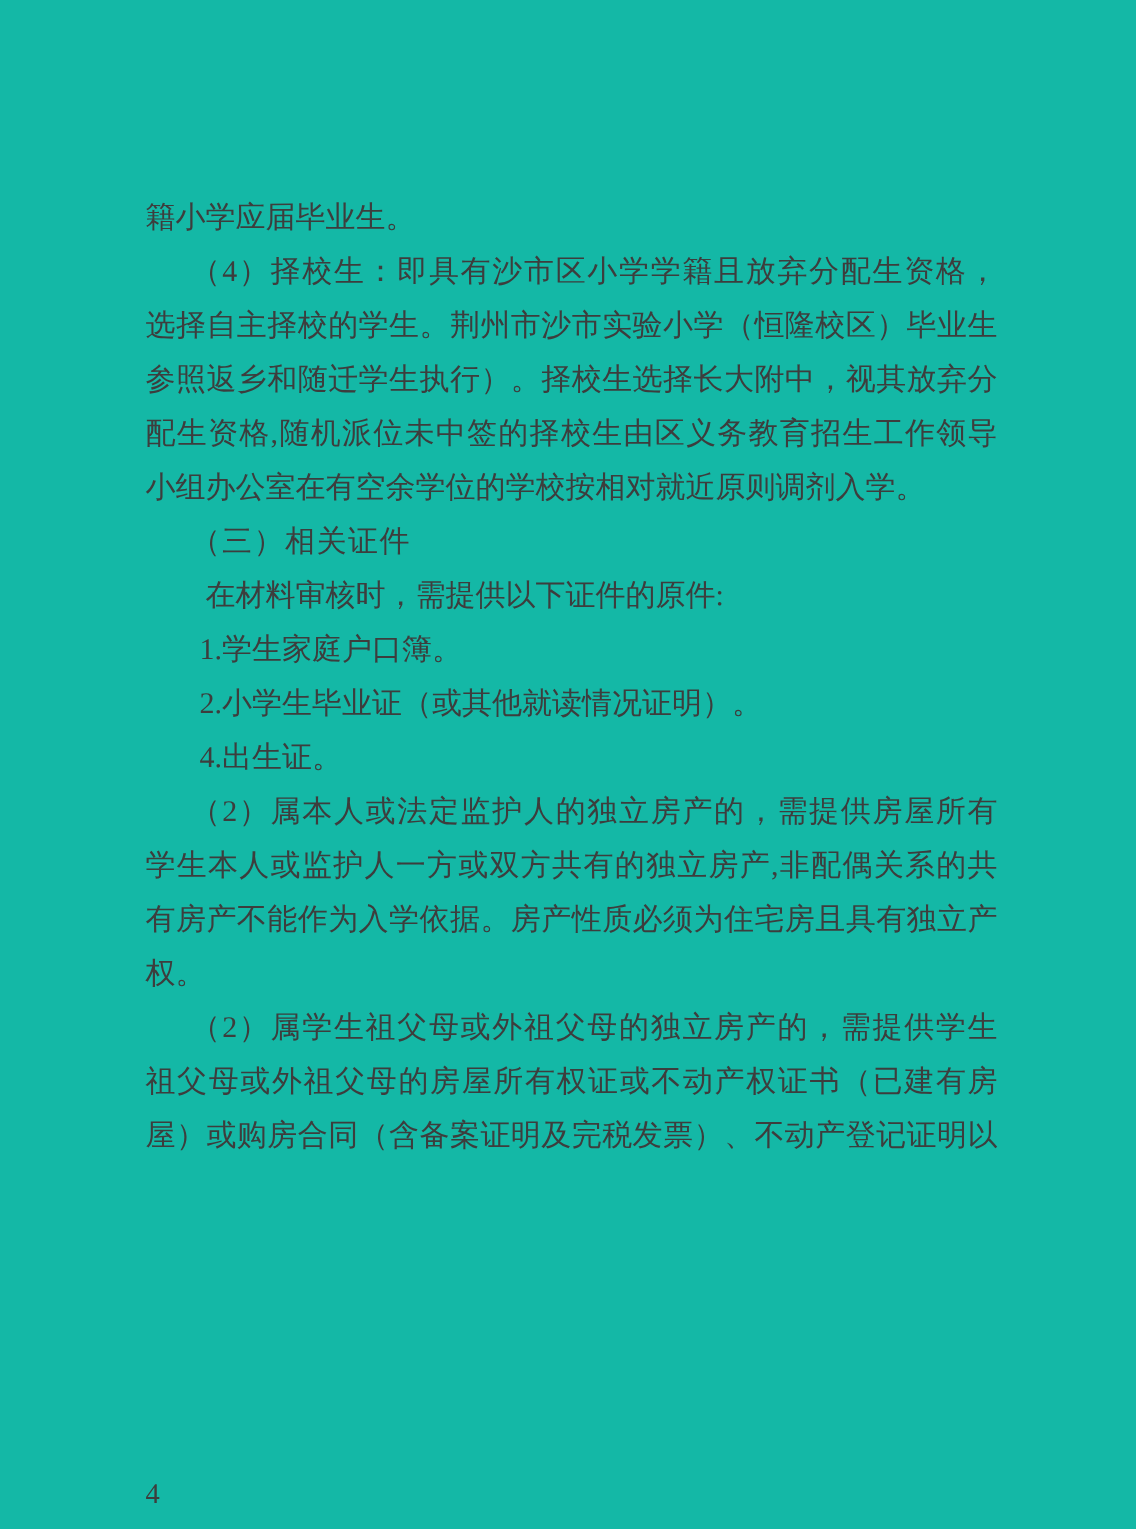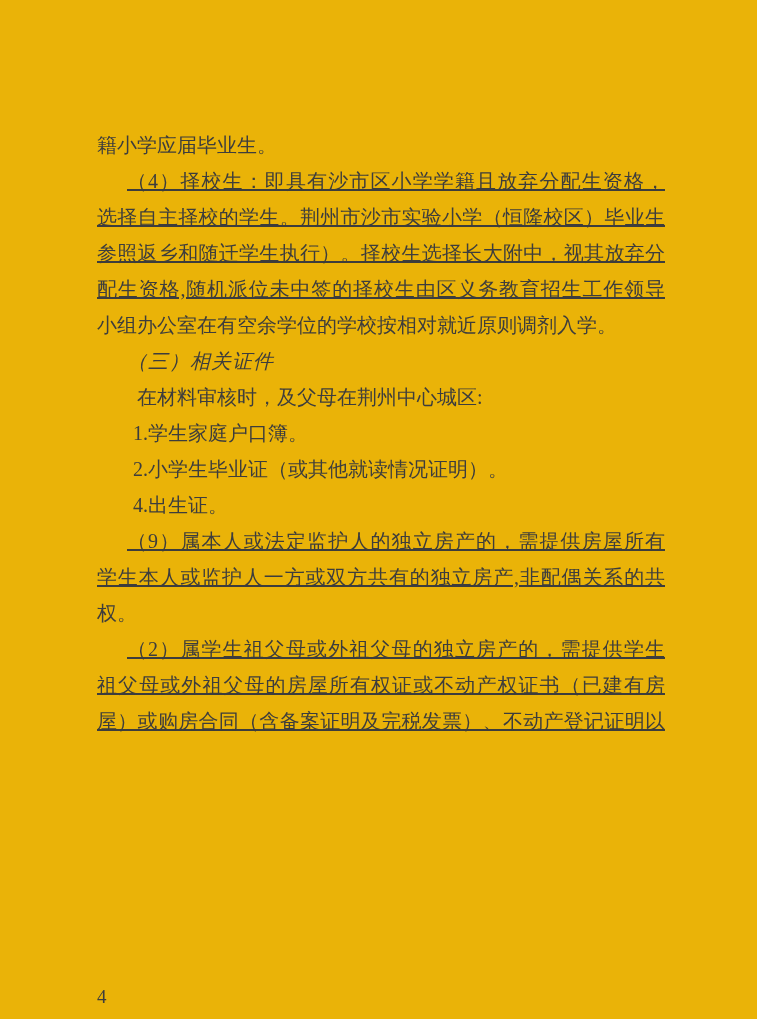--- a/index.html
+++ b/index.html
@@ -6,21 +6,21 @@
   body {
     width: 757px;
     height: 1019px;
     background: #e9e8e6;
     font-family: "Liberation Serif", "DejaVu Serif", serif;
   }
   .page {
     position: relative;
     width: 757px;
     height: 1019px;
-    background: #eab308;
+    background: #14b8a6;
     overflow: hidden;
     color: #3d3d3d;
   }
   .content {
     position: absolute;
     left: 97px;
     top: 127px;
     width: 568px;
   }
   .line {
@@ -28,26 +28,25 @@
     line-height: 36px;
     height: 36px;
     white-space: pre;
     color: #3d3d3d;
   }
   
   .j {
     white-space: normal;
     text-align: justify;
     text-align-last: justify;
-    text-decoration: underline;
   }
   .indent-p   { padding-left: 30px; }  
   .indent-2   { padding-left: 40px; }  
   .indent-list{ padding-left: 36px; }  
-  .heading    { letter-spacing: 1px; font-style: italic; }
+  .heading    { letter-spacing: 1px; }
   .page-number {
     position: absolute;
     left: 97px;
     top: 985px;
     font-size: 19px;
     line-height: 24px;
     color: #3d3d3d;
   }
 </style>
 </head>
@@ -55,25 +54,26 @@
 
 <div class="page">
   <div class="content">
     <div class="line">籍小学应届毕业生。</div>
     <div class="line j indent-p">（4）择校生：即具有沙市区小学学籍且放弃分配生资格，</div>
     <div class="line j">选择自主择校的学生。荆州市沙市实验小学（恒隆校区）毕业生</div>
     <div class="line j">参照返乡和随迁学生执行）。择校生选择长大附中，视其放弃分</div>
     <div class="line j">配生资格,随机派位未中签的择校生由区义务教育招生工作领导</div>
     <div class="line">小组办公室在有空余学位的学校按相对就近原则调剂入学。</div>
     <div class="line indent-p heading">（三）相关证件</div>
-    <div class="line indent-2">在材料审核时，及父母在荆州中心城区:</div>
+    <div class="line indent-2">在材料审核时，需提供以下证件的原件:</div>
     <div class="line indent-list">1.学生家庭户口簿。</div>
     <div class="line indent-list">2.小学生毕业证（或其他就读情况证明）。</div>
     <div class="line indent-list">4.出生证。</div>
-    <div class="line j indent-p">（9）属本人或法定监护人的独立房产的，需提供房屋所有</div>
+    <div class="line j indent-p">（2）属本人或法定监护人的独立房产的，需提供房屋所有</div>
     <div class="line j">学生本人或监护人一方或双方共有的独立房产,非配偶关系的共</div>
+    <div class="line j">有房产不能作为入学依据。房产性质必须为住宅房且具有独立产</div>
     <div class="line">权。</div>
     <div class="line j indent-p">（2）属学生祖父母或外祖父母的独立房产的，需提供学生</div>
     <div class="line j">祖父母或外祖父母的房屋所有权证或不动产权证书（已建有房</div>
     <div class="line j">屋）或购房合同（含备案证明及完税发票）、不动产登记证明以</div>
   </div>
   <div class="page-number">4</div>
 </div>
 
 </body></html>

